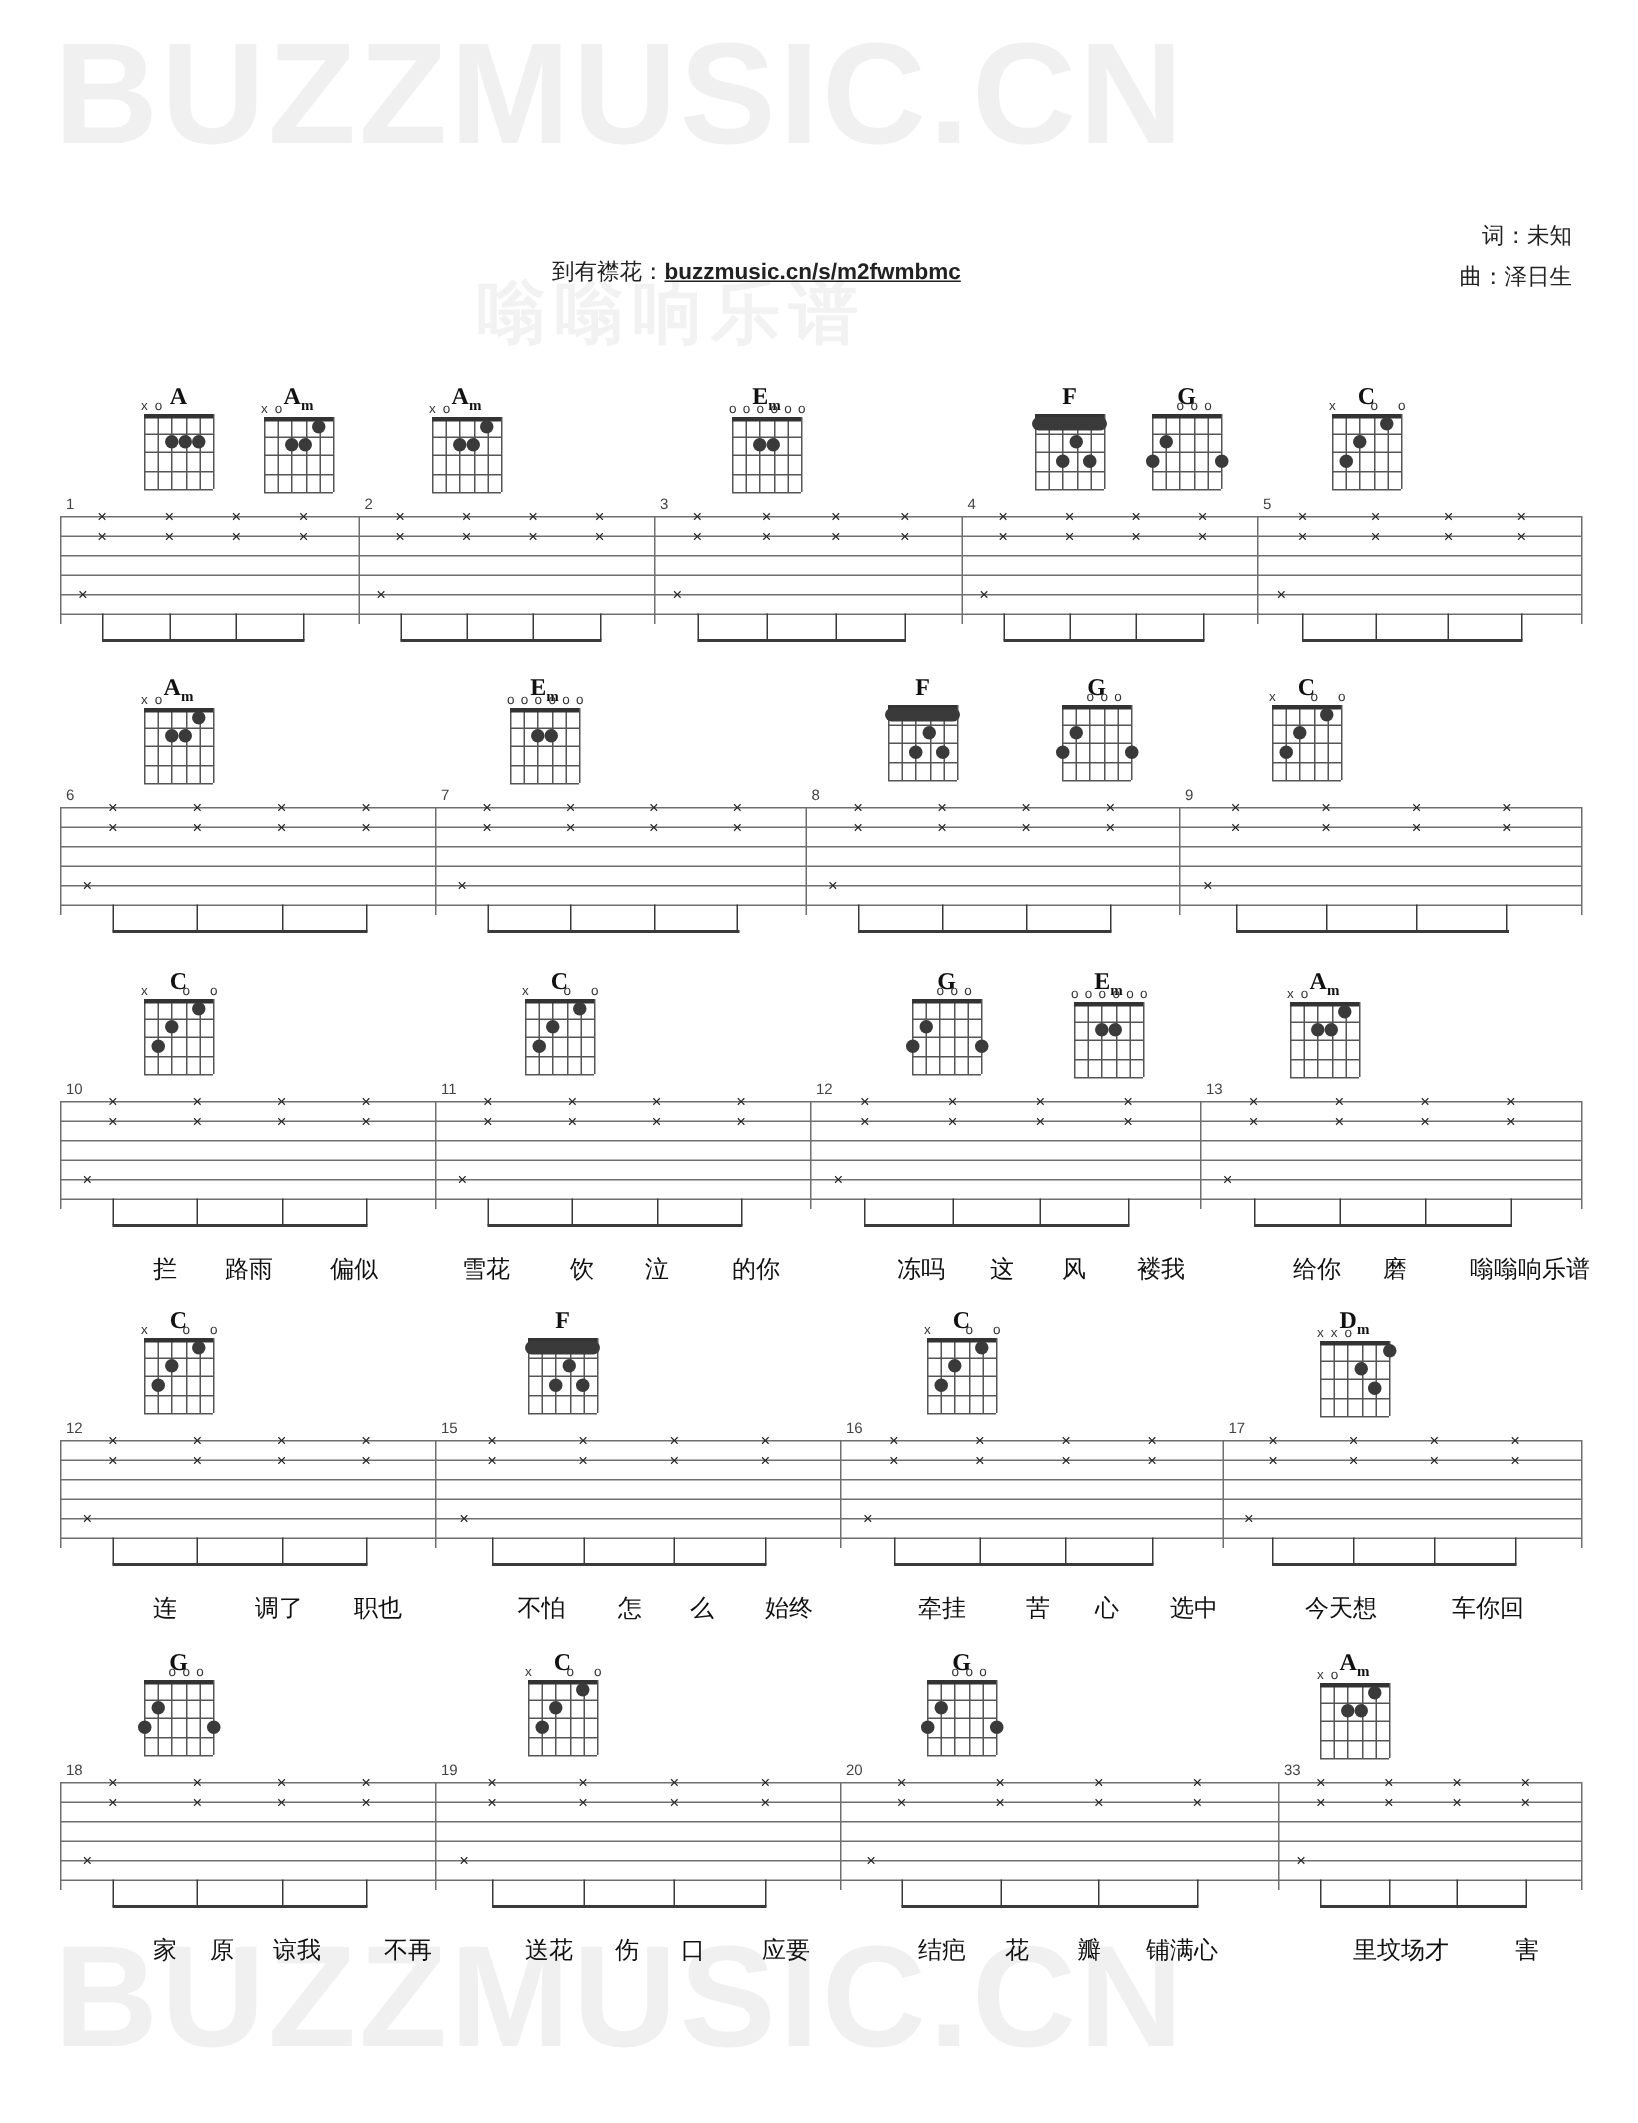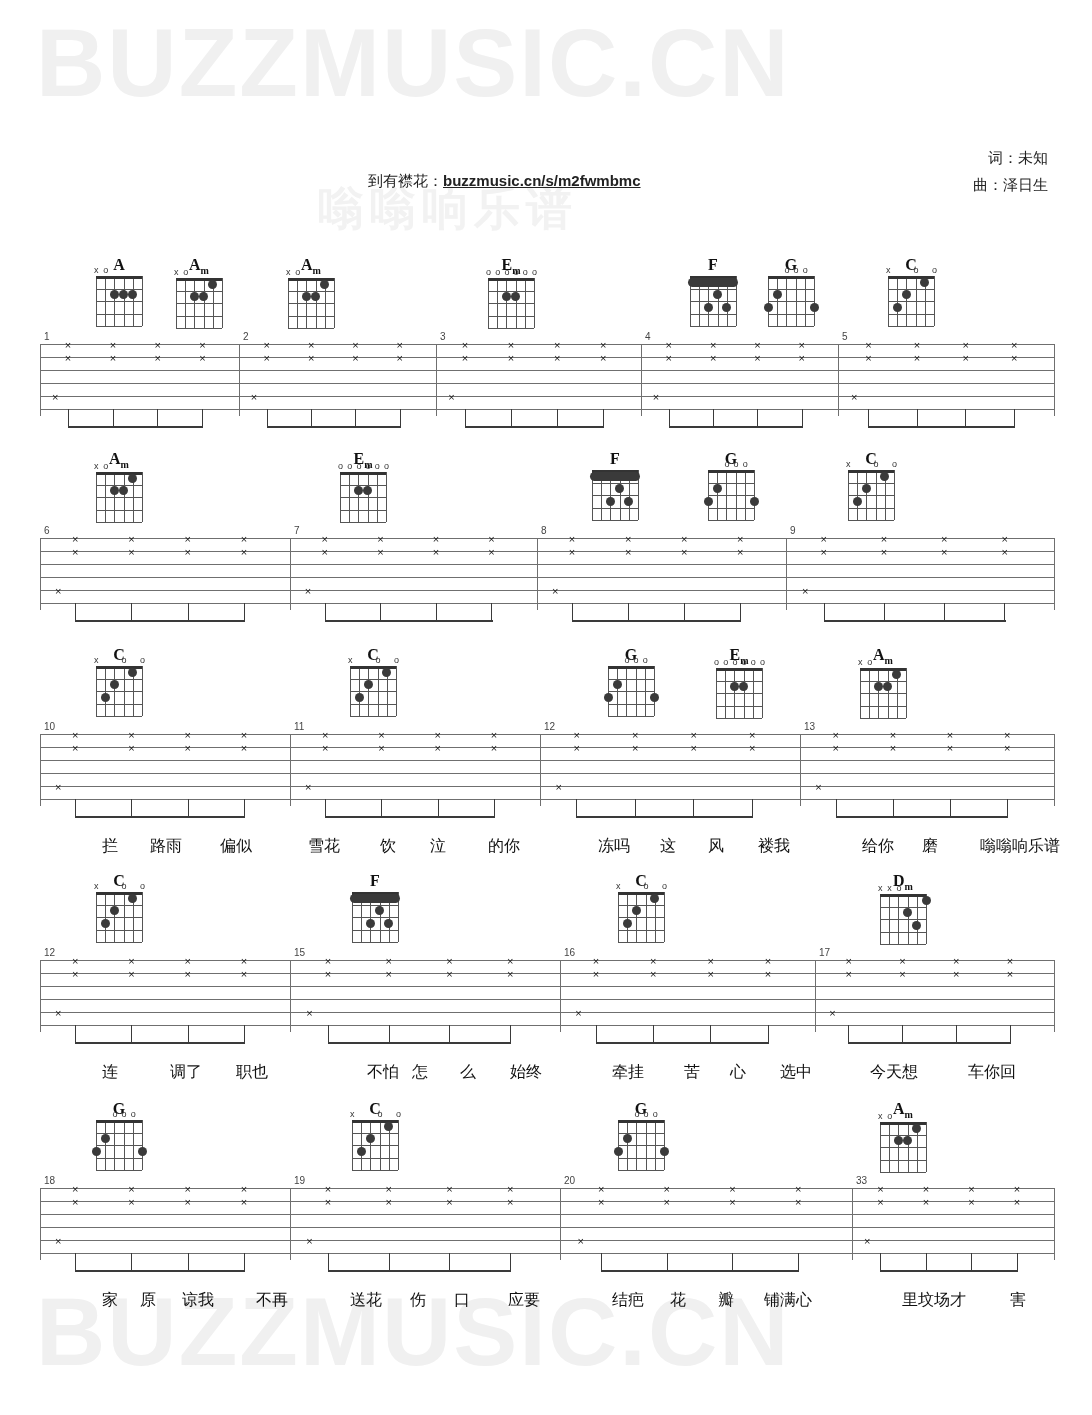--- a/index.html
+++ b/index.html
@@ -886,21 +886,21 @@
           <div class="stem" style="left:916.01px;top:65px;height:18px"></div>
           <div class="xmark" style="left:966.7850000000001px;top:-5px">×</div>
           <div class="xmark" style="left:966.7850000000001px;top:8px">×</div>
           <div class="stem" style="left:969.7850000000001px;top:65px;height:18px"></div>
           <div class="beam" style="left:808.46px;top:82px;width:162.52px"></div>
         </div>
         <div class="lyrics" style="top:190px;left:0;right:0;height:24px">
           <span class="lyr" style="left:62px">连</span>
           <span class="lyr" style="left:130px">调了</span>
           <span class="lyr" style="left:196px">职也</span>
-          <span class="lyr" style="left:327px">不怕</span>
+          <span class="lyr" style="left:305px">不怕</span>
           <span class="lyr" style="left:372px">怎</span>
           <span class="lyr" style="left:420px">么</span>
           <span class="lyr" style="left:470px">始终</span>
           <span class="lyr" style="left:572px">牵挂</span>
           <span class="lyr" style="left:644px">苦</span>
           <span class="lyr" style="left:690px">心</span>
           <span class="lyr" style="left:740px">选中</span>
           <span class="lyr" style="left:830px">今天想</span>
           <span class="lyr" style="left:928px">车你回</span>
         </div>

